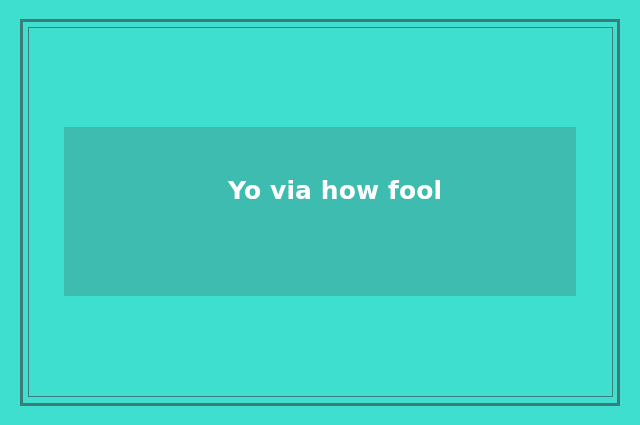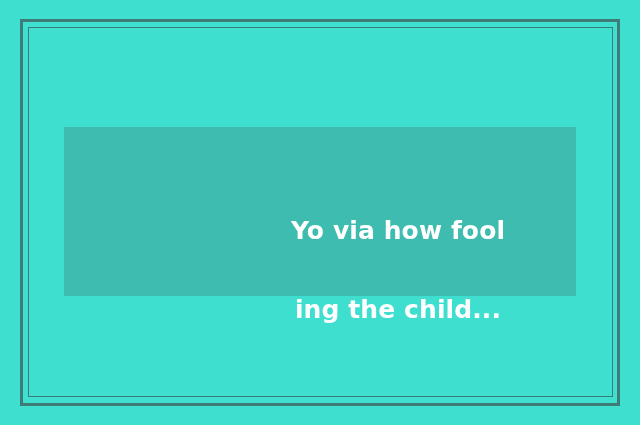--- a/index.html
+++ b/index.html
@@ -64,35 +64,33 @@
     width: 340px;
   }
 
   .caption-line {
     color: #ffffff;
     font-size: 25px;
     font-weight: bold;
     line-height: 39px;
     letter-spacing: 0.1px;
     white-space: nowrap;
-    text-align: center;
-    margin-top: 40px;
+    text-align: left;
   }
 </style>
 </head>
 <body>
 
 <div class="canvas">
 
   <div class="frame-outer"></div>
 
   <div class="frame-inner"></div>
 
   <div class="content-panel">
 
     <div class="caption-block">
       <div class="caption-line">Yo via how fool</div>
-      <div class="caption-line">ing the child...</div>
     </div>
 
   </div>
 
 </div>
 
 </body></html>

